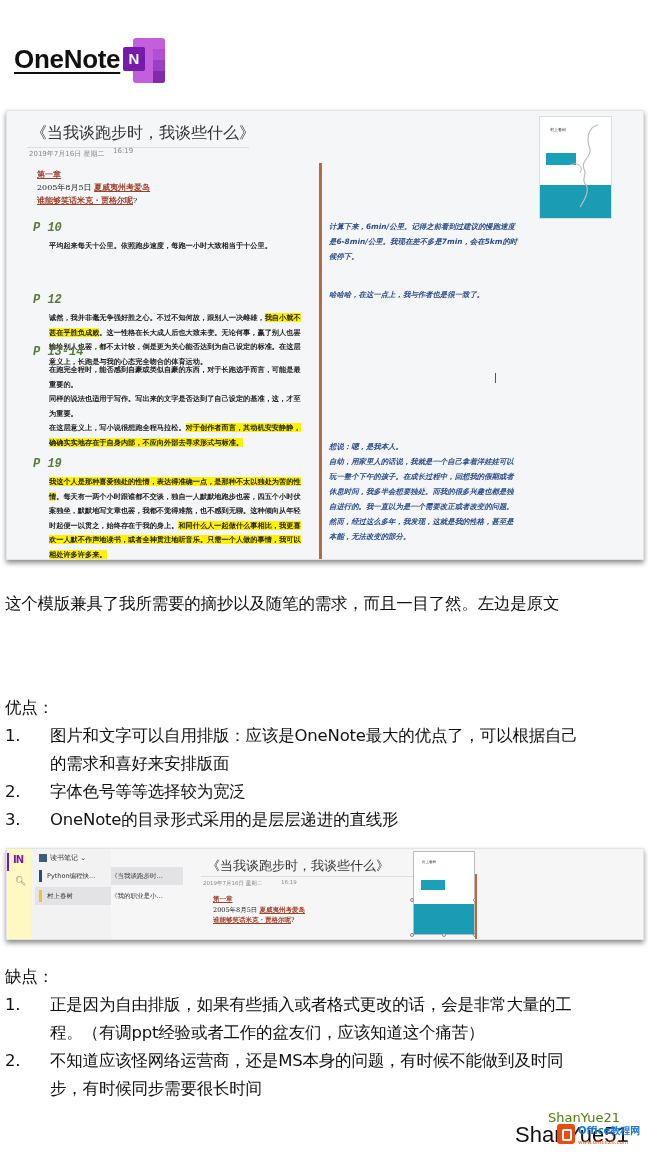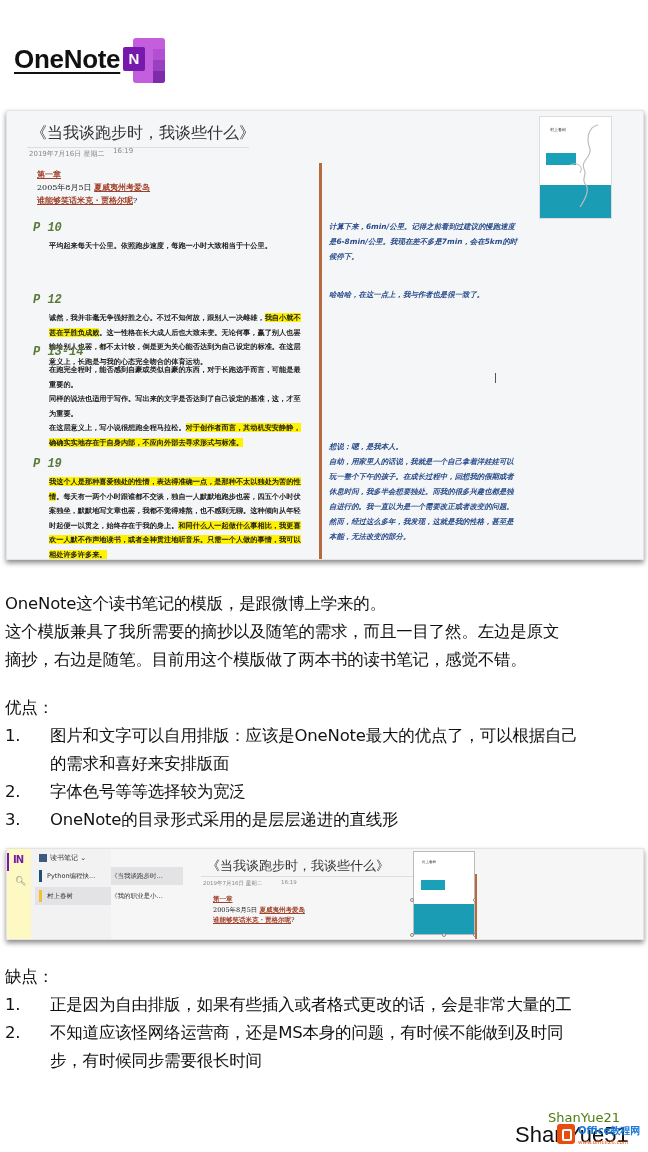--- a/index.html
+++ b/index.html
@@ -166,23 +166,21 @@
     <div class="tbox"></div>
     <div class="bottom"></div>
     <svg width="73" height="103">
       <path d="M58 8 C48 10 46 22 50 32 C52 40 40 44 44 52 C48 58 40 62 46 68 C50 74 44 84 40 90" stroke="#bbb" stroke-width="1.2" fill="none"></path>
       <path d="M30 48 C38 44 44 50 40 56" stroke="#bbb" stroke-width="1" fill="none"></path>
     </svg>
   </div>
 </div>
 
 <div class="txt" style="top:590px;">
-  <div>OneNote这个读书笔记的模版，是跟微博上学来的。</div>
   <div>这个模版兼具了我所需要的摘抄以及随笔的需求，而且一目了然。左边是原文</div>
-  <div>摘抄，右边是随笔。目前用这个模版做了两本书的读书笔记，感觉不错。</div>
 </div>
 
 <div class="list" style="top:694px;">
   <div>优点：</div>
   <div class="row">
       <span class="num">1.</span>
       <div>图片和文字可以自用排版：应该是OneNote最大的优点了，可以根据自己</div>
       <div>的需求和喜好来安排版面</div>
     </div>
   <div class="row">
@@ -230,20 +228,21 @@
   <div class="handle" style="left:435px; top:84px;"></div>
   <div class="handle" style="left:466px; top:84px;"></div>
   <div class="s2-divider"></div>
 </div>
 
 <div class="list" style="top:963px;">
   <div>缺点：</div>
   <div class="row">
       <span class="num">1.</span>
       <div>正是因为自由排版，如果有些插入或者格式更改的话，会是非常大量的工</div>
+      <div>程。（有调ppt经验或者工作的盆友们，应该知道这个痛苦）</div>
     </div>
   <div class="row">
       <span class="num">2.</span>
       <div>不知道应该怪网络运营商，还是MS本身的问题，有时候不能做到及时同</div>
       <div>步，有时候同步需要很长时间</div>
     </div>
 </div>
 
 <div class="wm-faded">ShanYue21</div>
 <div class="wm-big">ShanYue51</div>

